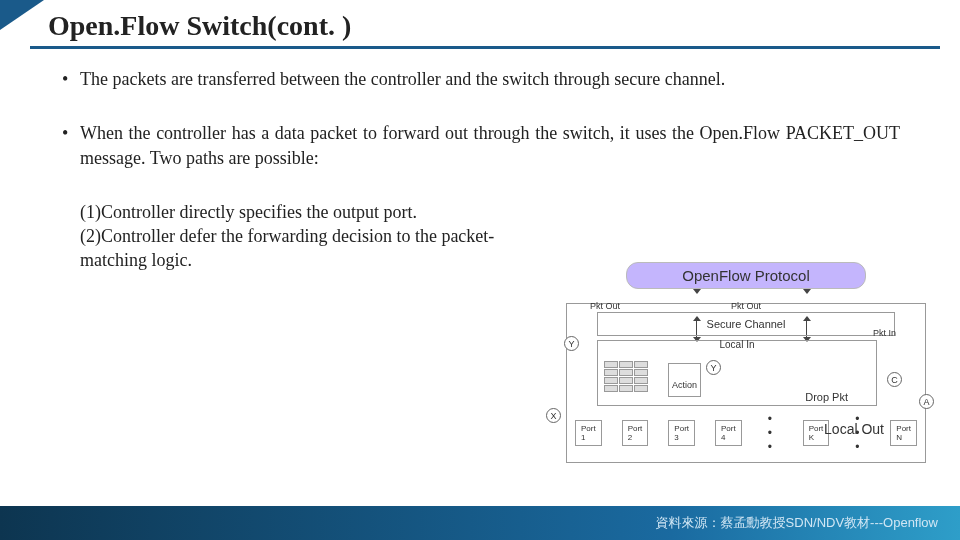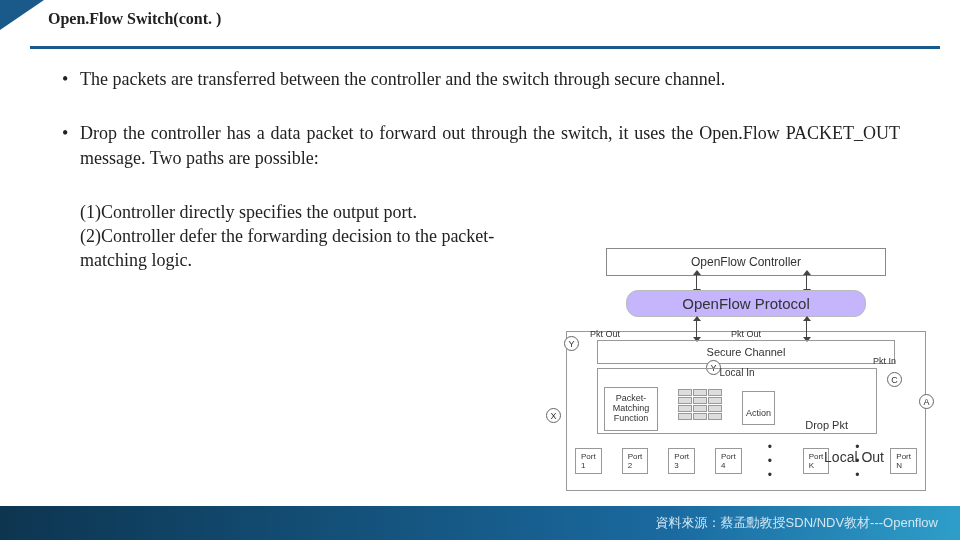--- a/index.html
+++ b/index.html
@@ -18,21 +18,21 @@
   }
   .title-accent {
     position: absolute;
     left: 0;
     top: 0;
     width: 0; height: 0;
     border-left: 44px solid #1a5a8a;
     border-bottom: 30px solid transparent;
   }
   .title-text {
-    font-size: 16px;
+    font-size: 28px;
     font-weight: bold;
     color: #222;
   }
   .title-underline {
     height: 3px;
     background: #1a5a8a;
     margin: 2px 20px 0 30px;
   }
   .content {
     padding: 18px 60px 0 62px;
@@ -214,50 +214,48 @@
 </div>
 <div class="title-underline"></div>
 
 <div class="content">
   <div class="bullet">
     <div class="dot"></div>
     <div class="txt">The packets are transferred between the controller and the switch through secure channel.</div>
   </div>
   <div class="bullet">
     <div class="dot"></div>
-    <div class="txt">Drop the controller has a data packet to forward out through the switch, it uses the Open.Flow PACKET_OUT message. Two paths are possible:</div>
+    <div class="txt">When the controller has a data packet to forward out through the switch, it uses the Open.Flow PACKET_OUT message. Two paths are possible:</div>
   </div>
   <div class="paths">
     <p>(1)Controller directly specifies the output port.</p>
     <p>(2)Controller defer the forwarding decision to the packet-matching logic.</p>
   </div>
 </div>
 
 <div class="diagram">
-  <div class="ctrl-box">OpenFlow Controller</div>
   <div class="arrow-v av1"></div>
   <div class="arrow-v av2"></div>
   <div class="proto-box">OpenFlow Protocol</div>
   <div class="arrow-v av3"></div>
   <div class="arrow-v av4"></div>
 
   <div class="circle cY1">Y</div>
 
   <div class="switch-outer">
     <div class="secure">
       <span class="po-label po-left">Pkt Out</span>
       <span class="po-label po-mid">Pkt Out</span>
       <span class="po-label pi-right">Pkt In</span>
       <span>Secure Channel</span>
     </div>
     <div class="circle cY2">Y</div>
     <div class="circle cC">C</div>
     <div class="inner">
       <span class="local-in">Local In</span>
-      <div class="pmf">Packet-Matching Function</div>
       <div class="ftable">
         <div>
             <span></span>
             <span></span>
             <span></span>
           </div>
         <div>
             <span></span>
             <span></span>
             <span></span>

